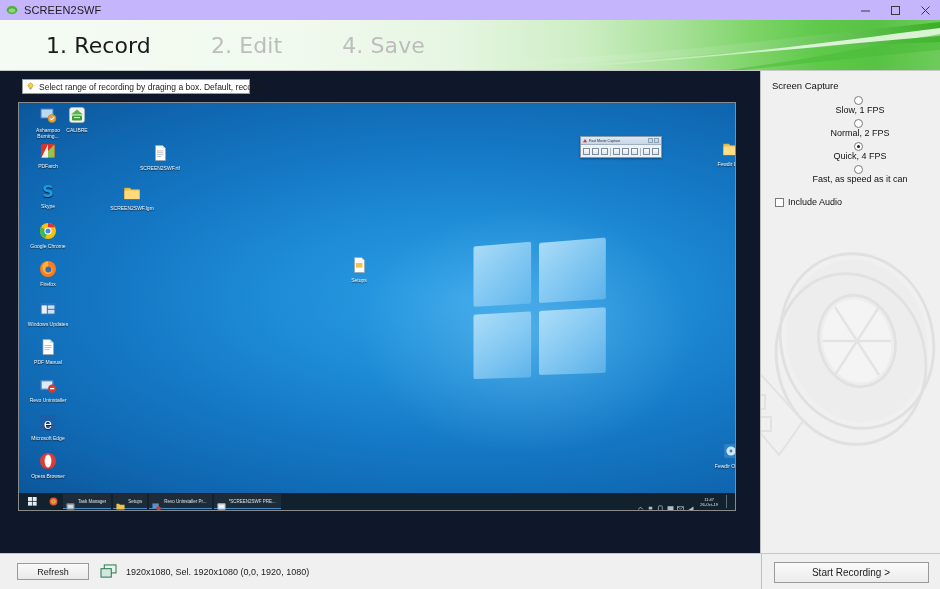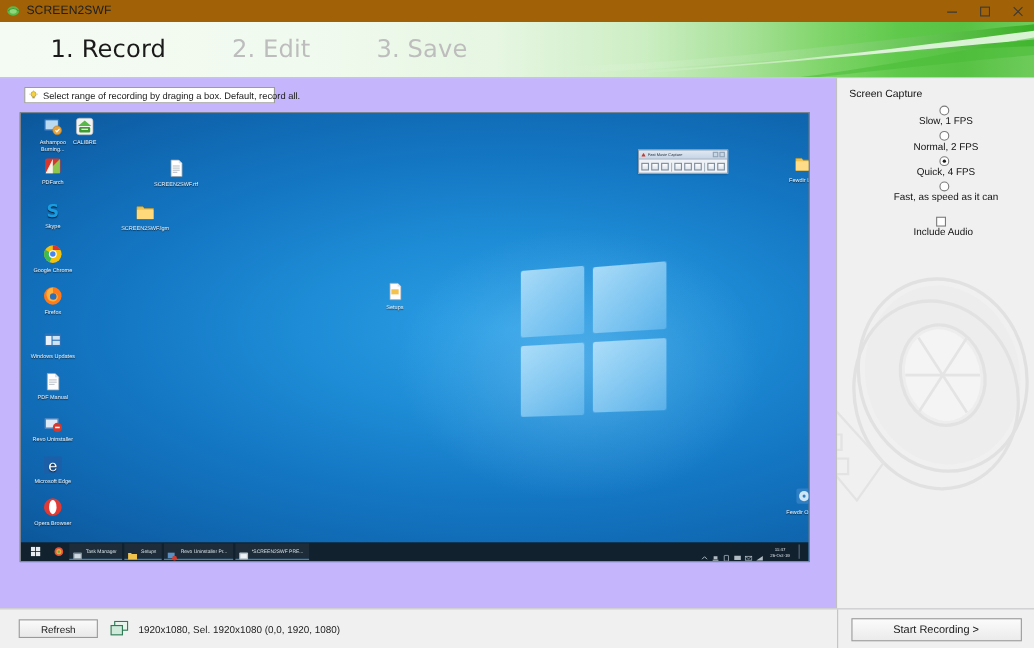--- a/index.html
+++ b/index.html
@@ -12,21 +12,21 @@
   .app {
     position: relative;
     width: 940px; height: 589px;
     background: #f0f0f0;
     display: flex; flex-direction: column;
   }
 
   
   .titlebar {
     height: 20px; flex: 0 0 20px;
-    background: #a16207;
+    background: #c4b5fd;
     display: flex; align-items: center;
     position: relative;
   }
   .titlebar-icon {
     width: 12px; height: 12px;
     margin-left: 6px; margin-right: 6px;
     position: relative;
   }
   .titlebar-icon svg { display: block; }
   .titlebar-title {
@@ -92,21 +92,21 @@
     white-space: nowrap;
   }
   .step.active { color: #1a1a1a; }
   .step.inactive { color: #bdbdbd; }
 
   
   .body {
     flex: 1 1 auto;
     display: flex;
     position: relative;
-    background: #c4b5fd;
+    background: #0f172a;
   }
 
   
   .left-col {
     width: 760px; flex: 0 0 760px;
     position: relative;
     display: flex; flex-direction: column;
     padding: 8px 0 0 0;
   }
   .hintbar {
@@ -301,21 +301,21 @@
   .radio.on::after {
     content:""; position: absolute;
     left: 2px; top: 2px; width: 3px; height: 3px;
     border-radius: 50%; background: #1d1d1d;
   }
   .radio-row .rl { font-size: 9px; color: #111; }
 
   .check-row {
     display: flex; align-items: center;
     margin: 13px 0 0 3px;
-    position: relative; z-index: 2; flex-direction: column;
+    position: relative; z-index: 2;
   }
   .checkbox {
     width: 9px; height: 9px;
     border: 1px solid #7a7a7a;
     background: #fff; margin-right: 4px;
     flex: 0 0 9px;
   }
   .check-row .cl { font-size: 9px; color: #111; }
 
   .note {
@@ -413,21 +413,21 @@
           <stop offset="1" stop-color="#eafbe6" stop-opacity=".9"></stop>
         </linearGradient>
       </defs>
       <path d="M0,40 C140,36 260,18 420,2 L420,22 C250,28 130,40 0,47 Z" fill="url(#gA)"></path>
       <path d="M60,44 C200,38 310,22 420,8 L420,16 C300,26 190,38 60,47 Z" fill="url(#gB)"></path>
       <path d="M200,51 C290,40 350,26 420,14 L420,30 C350,36 280,44 215,51 Z" fill="#49bb36" opacity=".55"></path>
     </svg>
     <div class="steps">
       <div class="step active">1. Record</div>
       <div class="step inactive">2. Edit</div>
-      <div class="step inactive">3. Save</div>
+      <div class="step inactive">4. Save</div>
     </div>
   </div>
 
   <div class="body">
 
     <div class="left-col">
 
       <div class="hintbar">
         <span class="hint-icon">
           <svg width="9" height="9" viewBox="0 0 10 10">

